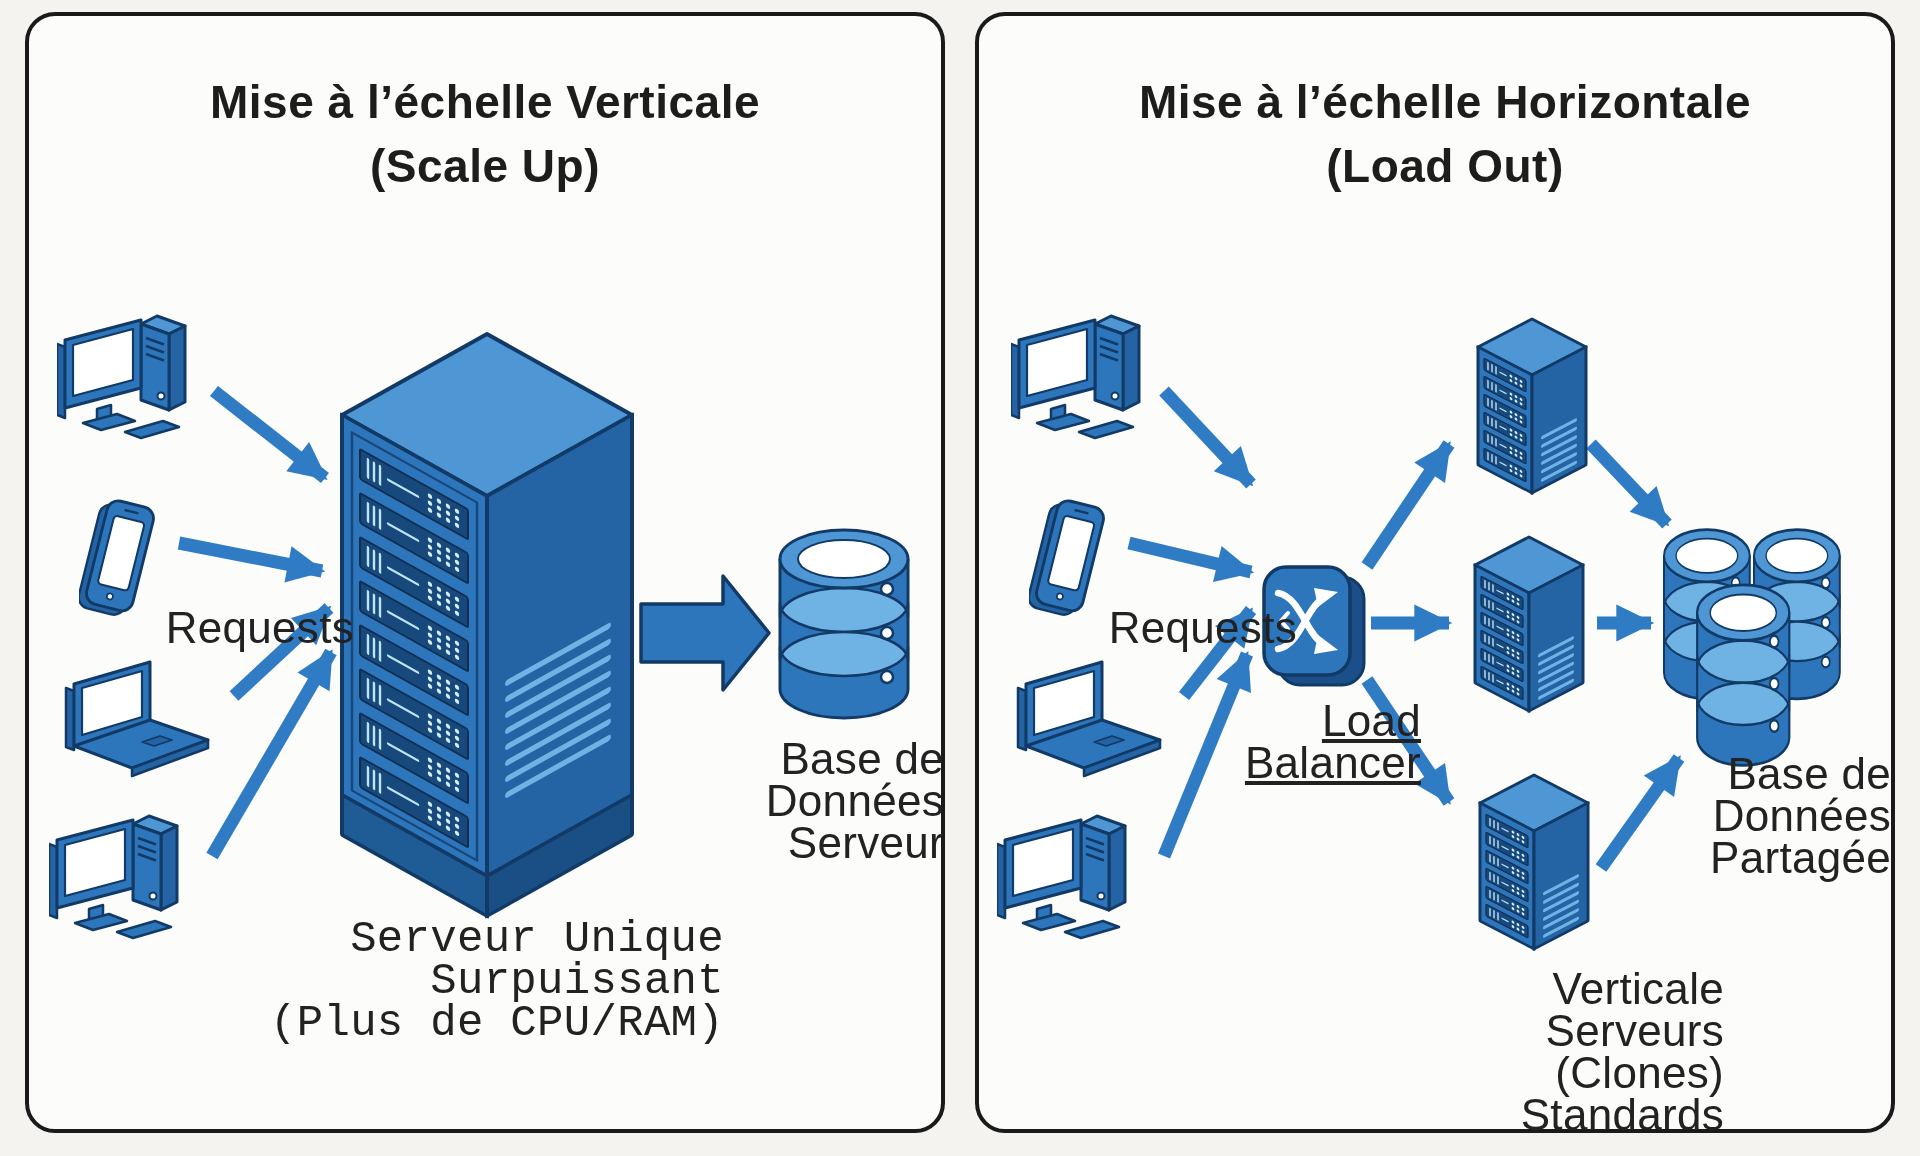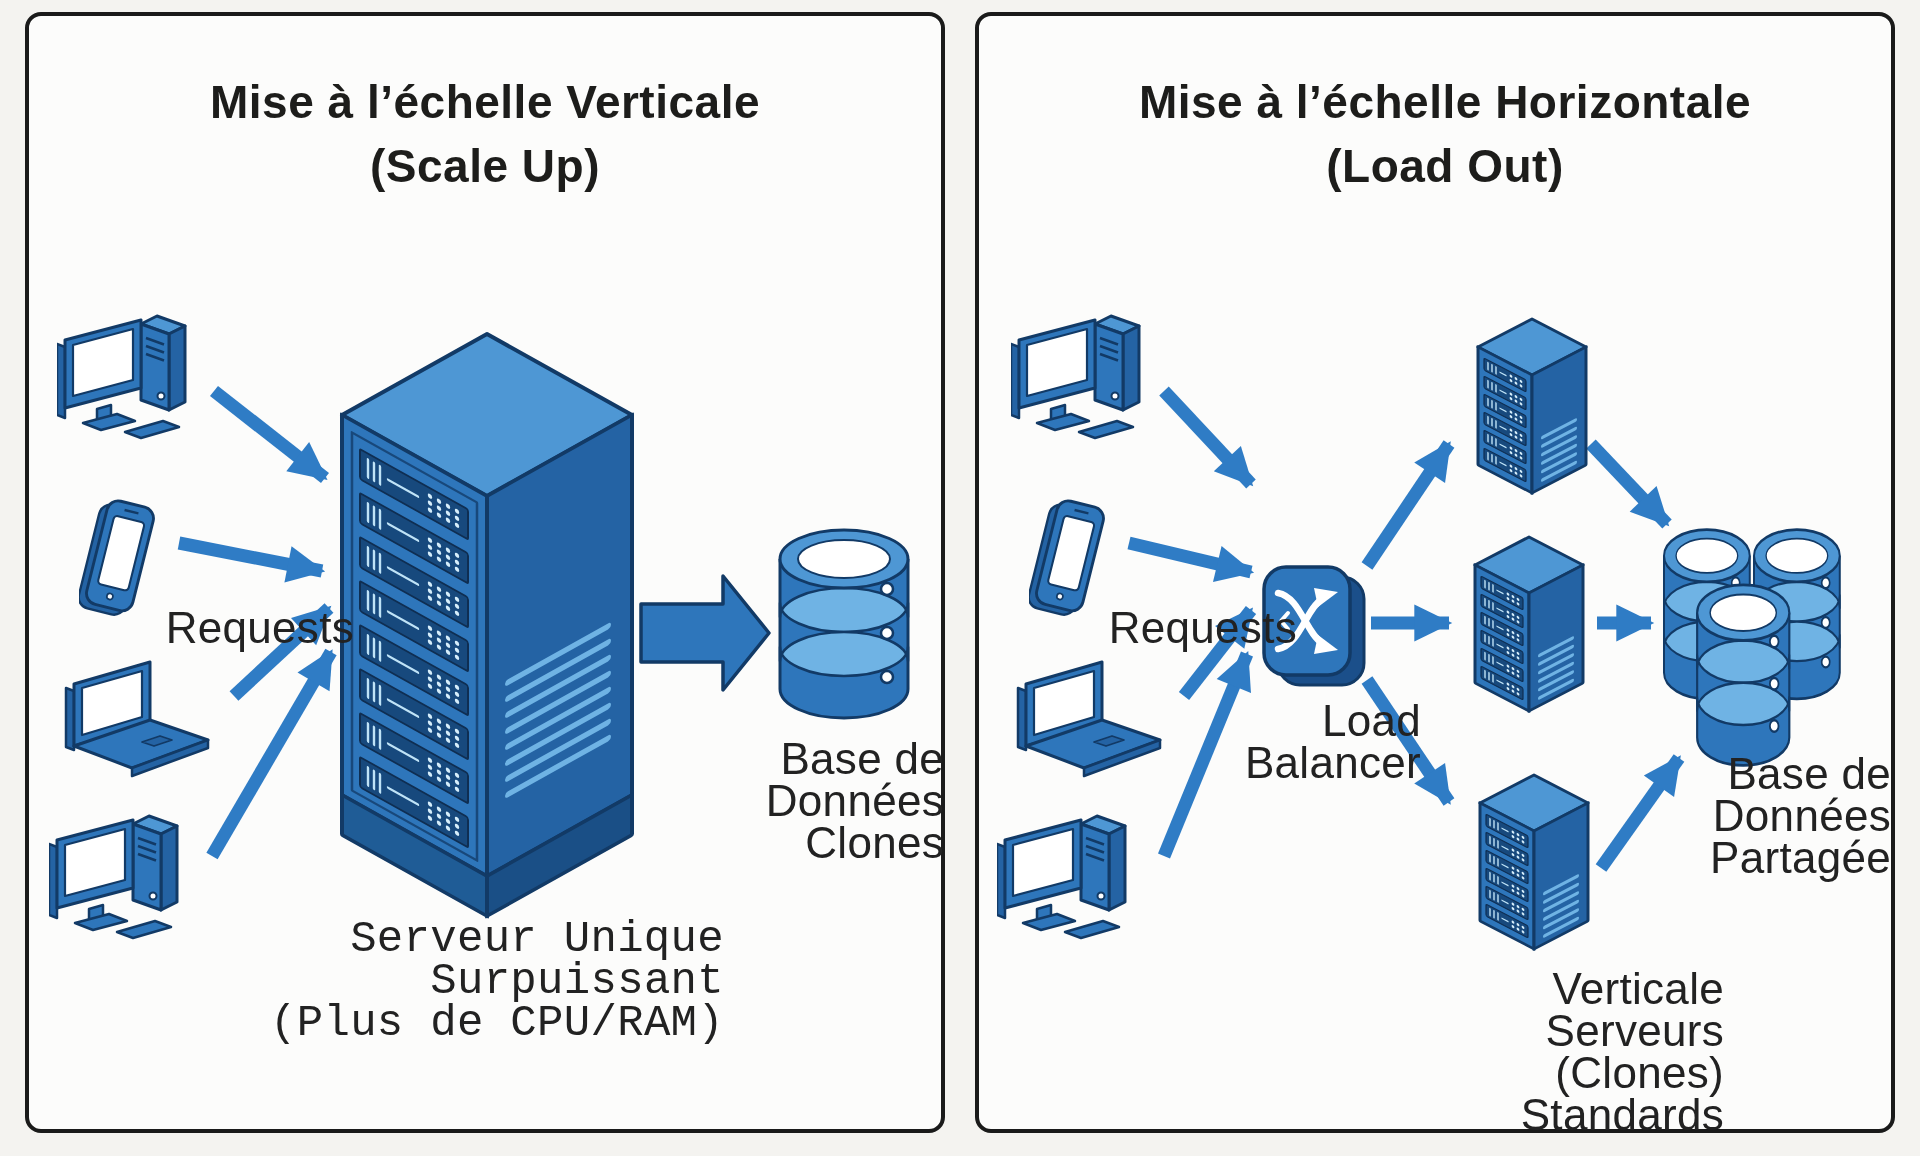--- a/index.html
+++ b/index.html
@@ -15,21 +15,21 @@
     --blue-detail-light:#BFE3F7;
     --blue-dot:#D6EEFB;
     --blue-band:#6FB3E4;
     --outline-navy:#123A66;
     --arrow-blue:#2F7CC5;
   }
   html,body{margin:0;padding:0;background:var(--page-bg);}
   .stage{position:relative;width:1920px;height:1156px;background:var(--page-bg);
          font-family:"Liberation Sans",sans-serif;overflow:hidden;}
   .panel{position:absolute;top:12px;width:920px;height:1121px;background:var(--panel-bg);
-         border:4px solid var(--panel-border);border-radius:16px;box-sizing:border-box;}
+         border:4px solid var(--panel-border);border-radius:30px;box-sizing:border-box;}
   .panel-left{left:25px;}
   .panel-right{left:975px;padding-left:20px;}
   .panel h1{margin:54px 0 0;text-align:center;font-weight:700;font-size:46px;line-height:64px;
             color:var(--title-color);letter-spacing:.5px;}
   .panel h1 span{display:block;}
   .diagram{position:absolute;left:0;top:0;width:912px;height:1113px;}
   .lbl{position:absolute;font-size:44px;font-weight:400;color:var(--label-color);
        text-align:right;line-height:42px;letter-spacing:.3px;}
   .lbl span{display:block;}
   
@@ -209,21 +209,21 @@
       <polygon points="612,588 694,588 694,560 740,617 694,674 694,646 612,646" class="fP sN" stroke-width="3.5"></polygon>
 
       <use href="#ic-db" x="748" y="511" width="134" height="194"></use>
     </svg>
 
     <div class="lbl" style="left:95px;top:591px;width:230px;">Requests</div>
 
     <div class="lbl" style="left:715px;top:722px;width:200px;">
       <span>Base de</span>
       <span>Données</span>
-      <span>Clones</span>
+      <span>Serveur</span>
     </div>
 
     <div class="lbl" style="left:235px;top:902px;width:460px;font-family:Liberation Mono, monospace;">
       <span>Serveur Unique</span>
       <span>Surpuissant</span>
       <span>(Plus de CPU/RAM)</span>
     </div>
   </section>
 
   <section class="panel panel-right">
@@ -274,21 +274,21 @@
 
       <g>
         <use href="#ic-db" x="0" y="0" width="134" height="194" transform="translate(683,511) scale(0.67,0.9)"></use>
         <use href="#ic-db" x="0" y="0" width="134" height="194" transform="translate(773,511) scale(0.67,0.9)"></use>
         <use href="#ic-db" x="0" y="0" width="134" height="194" transform="translate(716,566) scale(0.72,0.96)"></use>
       </g>
     </svg>
 
     <div class="lbl" style="left:88px;top:591px;width:230px;">Requests</div>
 
-    <div class="lbl" style="left:242px;top:684px;width:200px;">
+    <div class="lbl" style="left:242px;top:684px;width:200px;text-decoration:underline;">
       <span>Load</span>
       <span>Balancer</span>
     </div>
 
     <div class="lbl" style="left:712px;top:737px;width:200px;">
       <span>Base de</span>
       <span>Données</span>
       <span>Partagée</span>
     </div>
 

